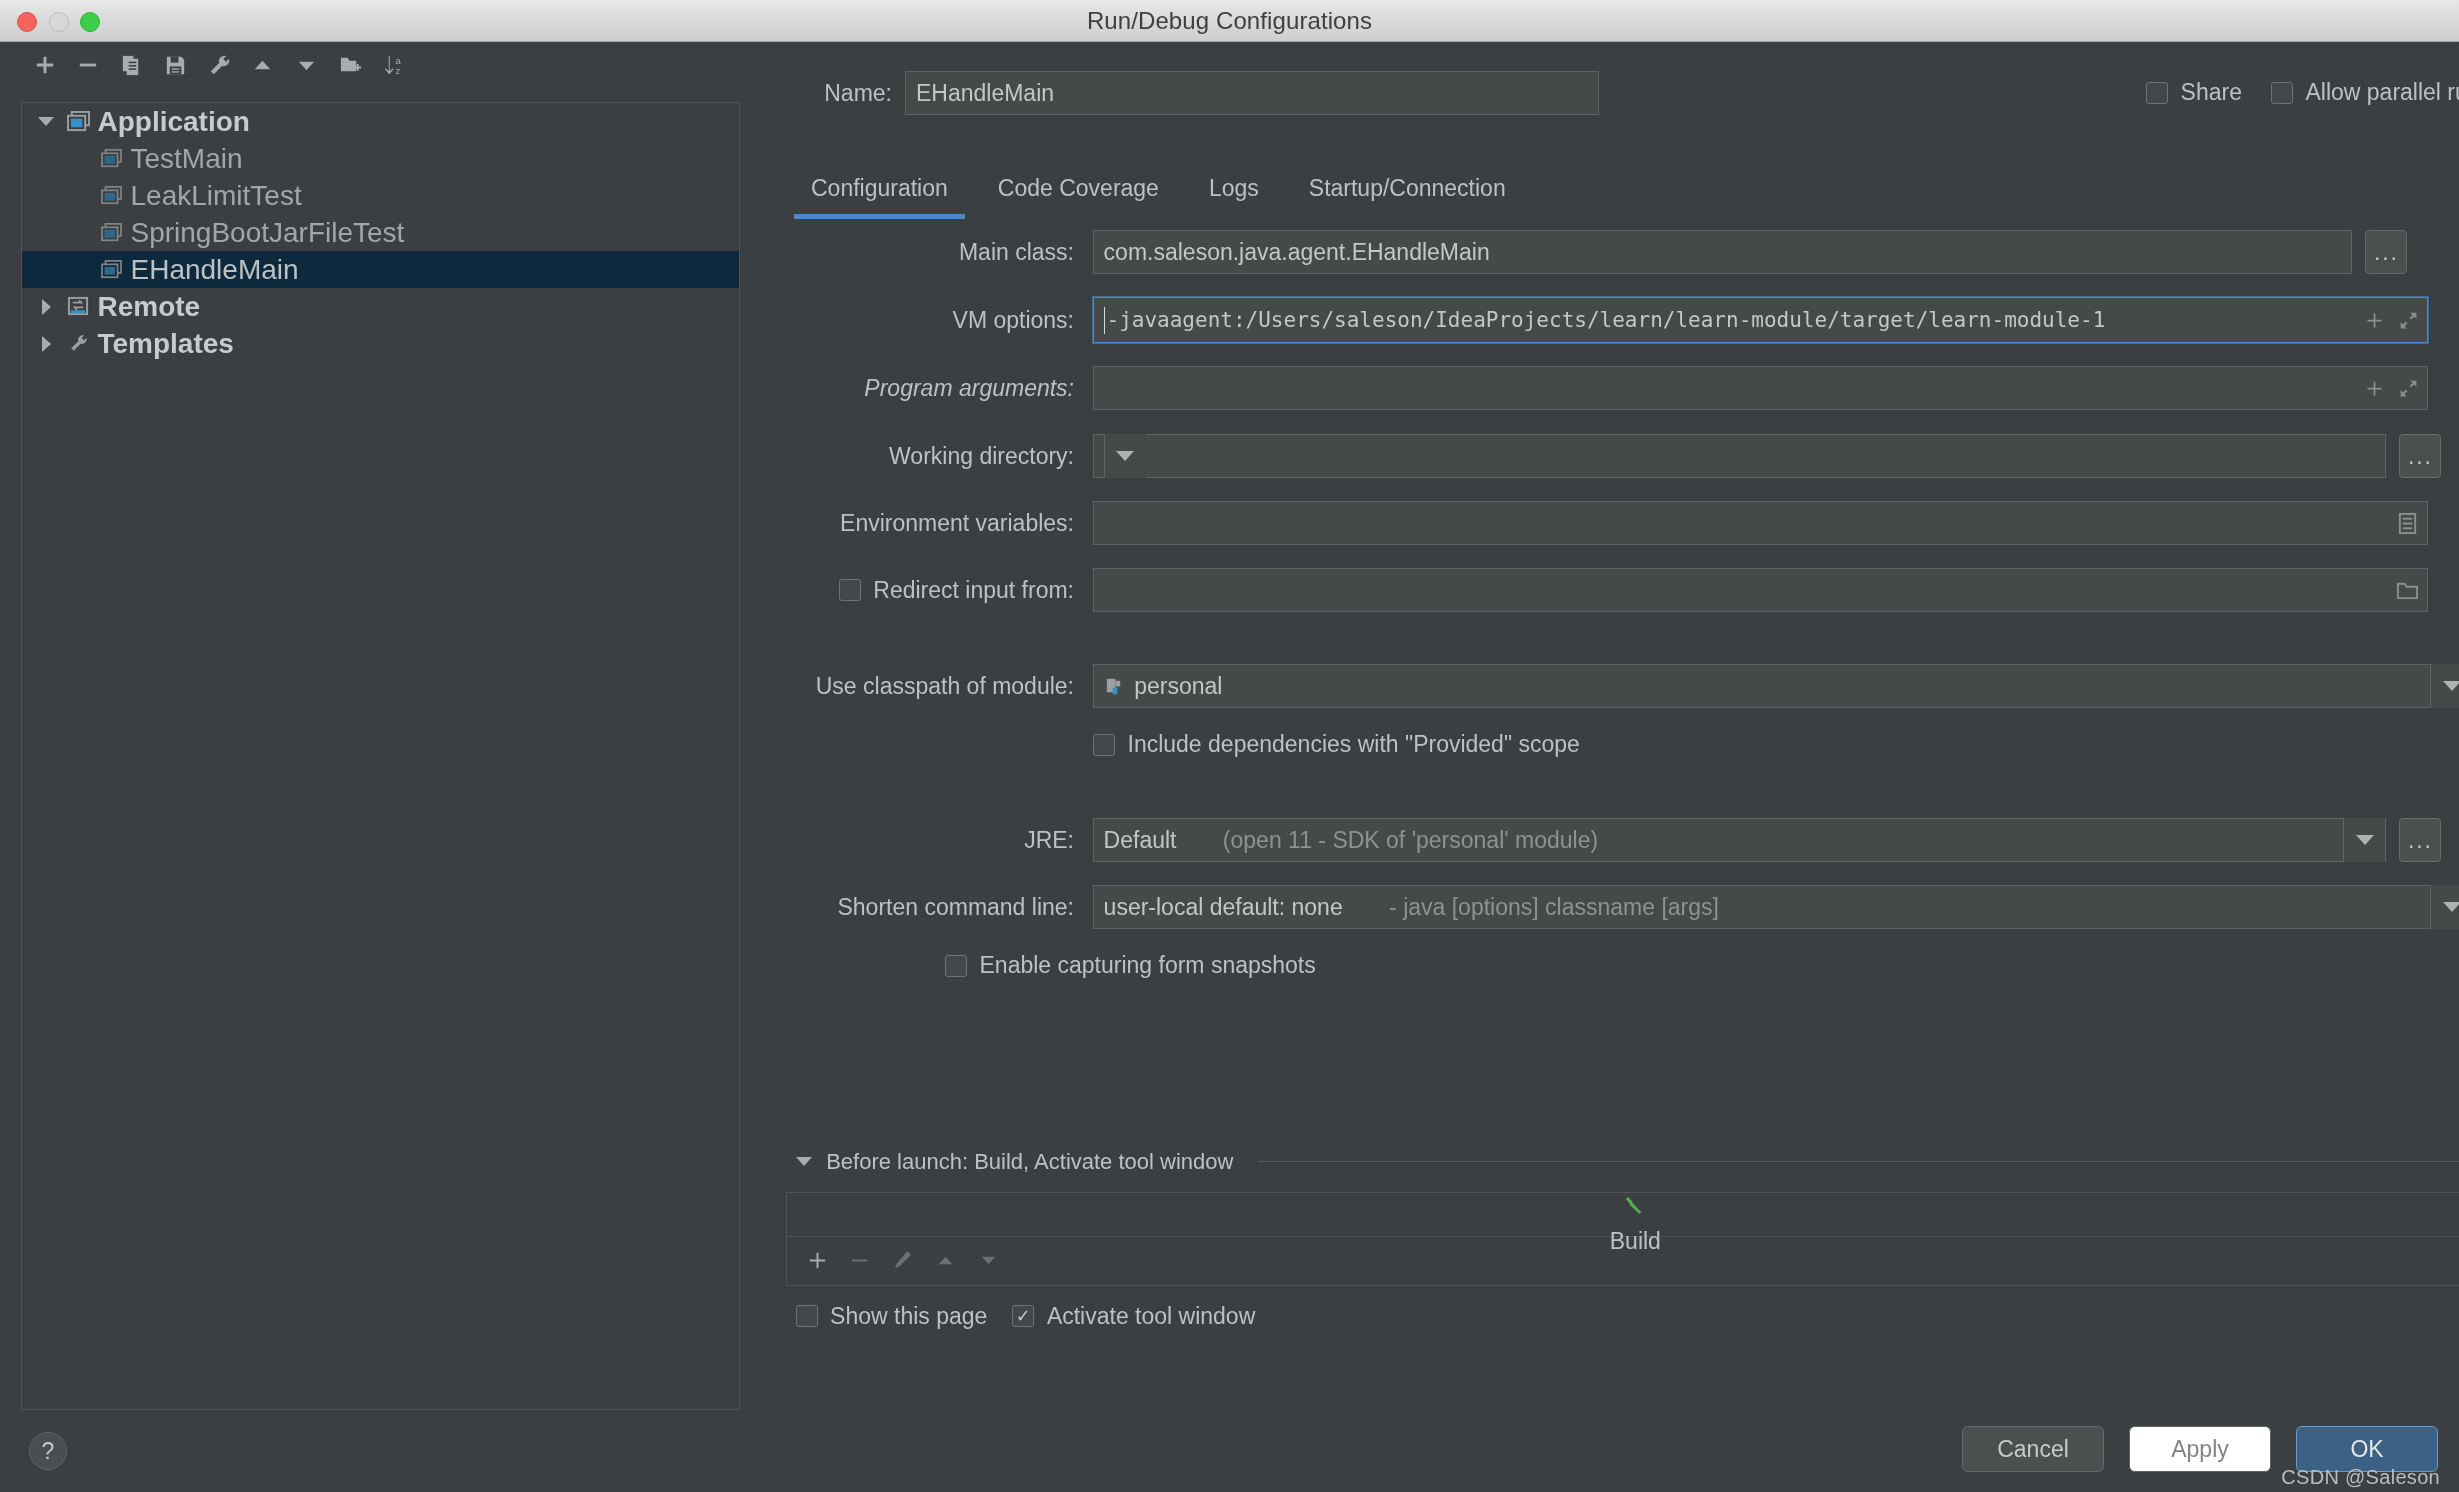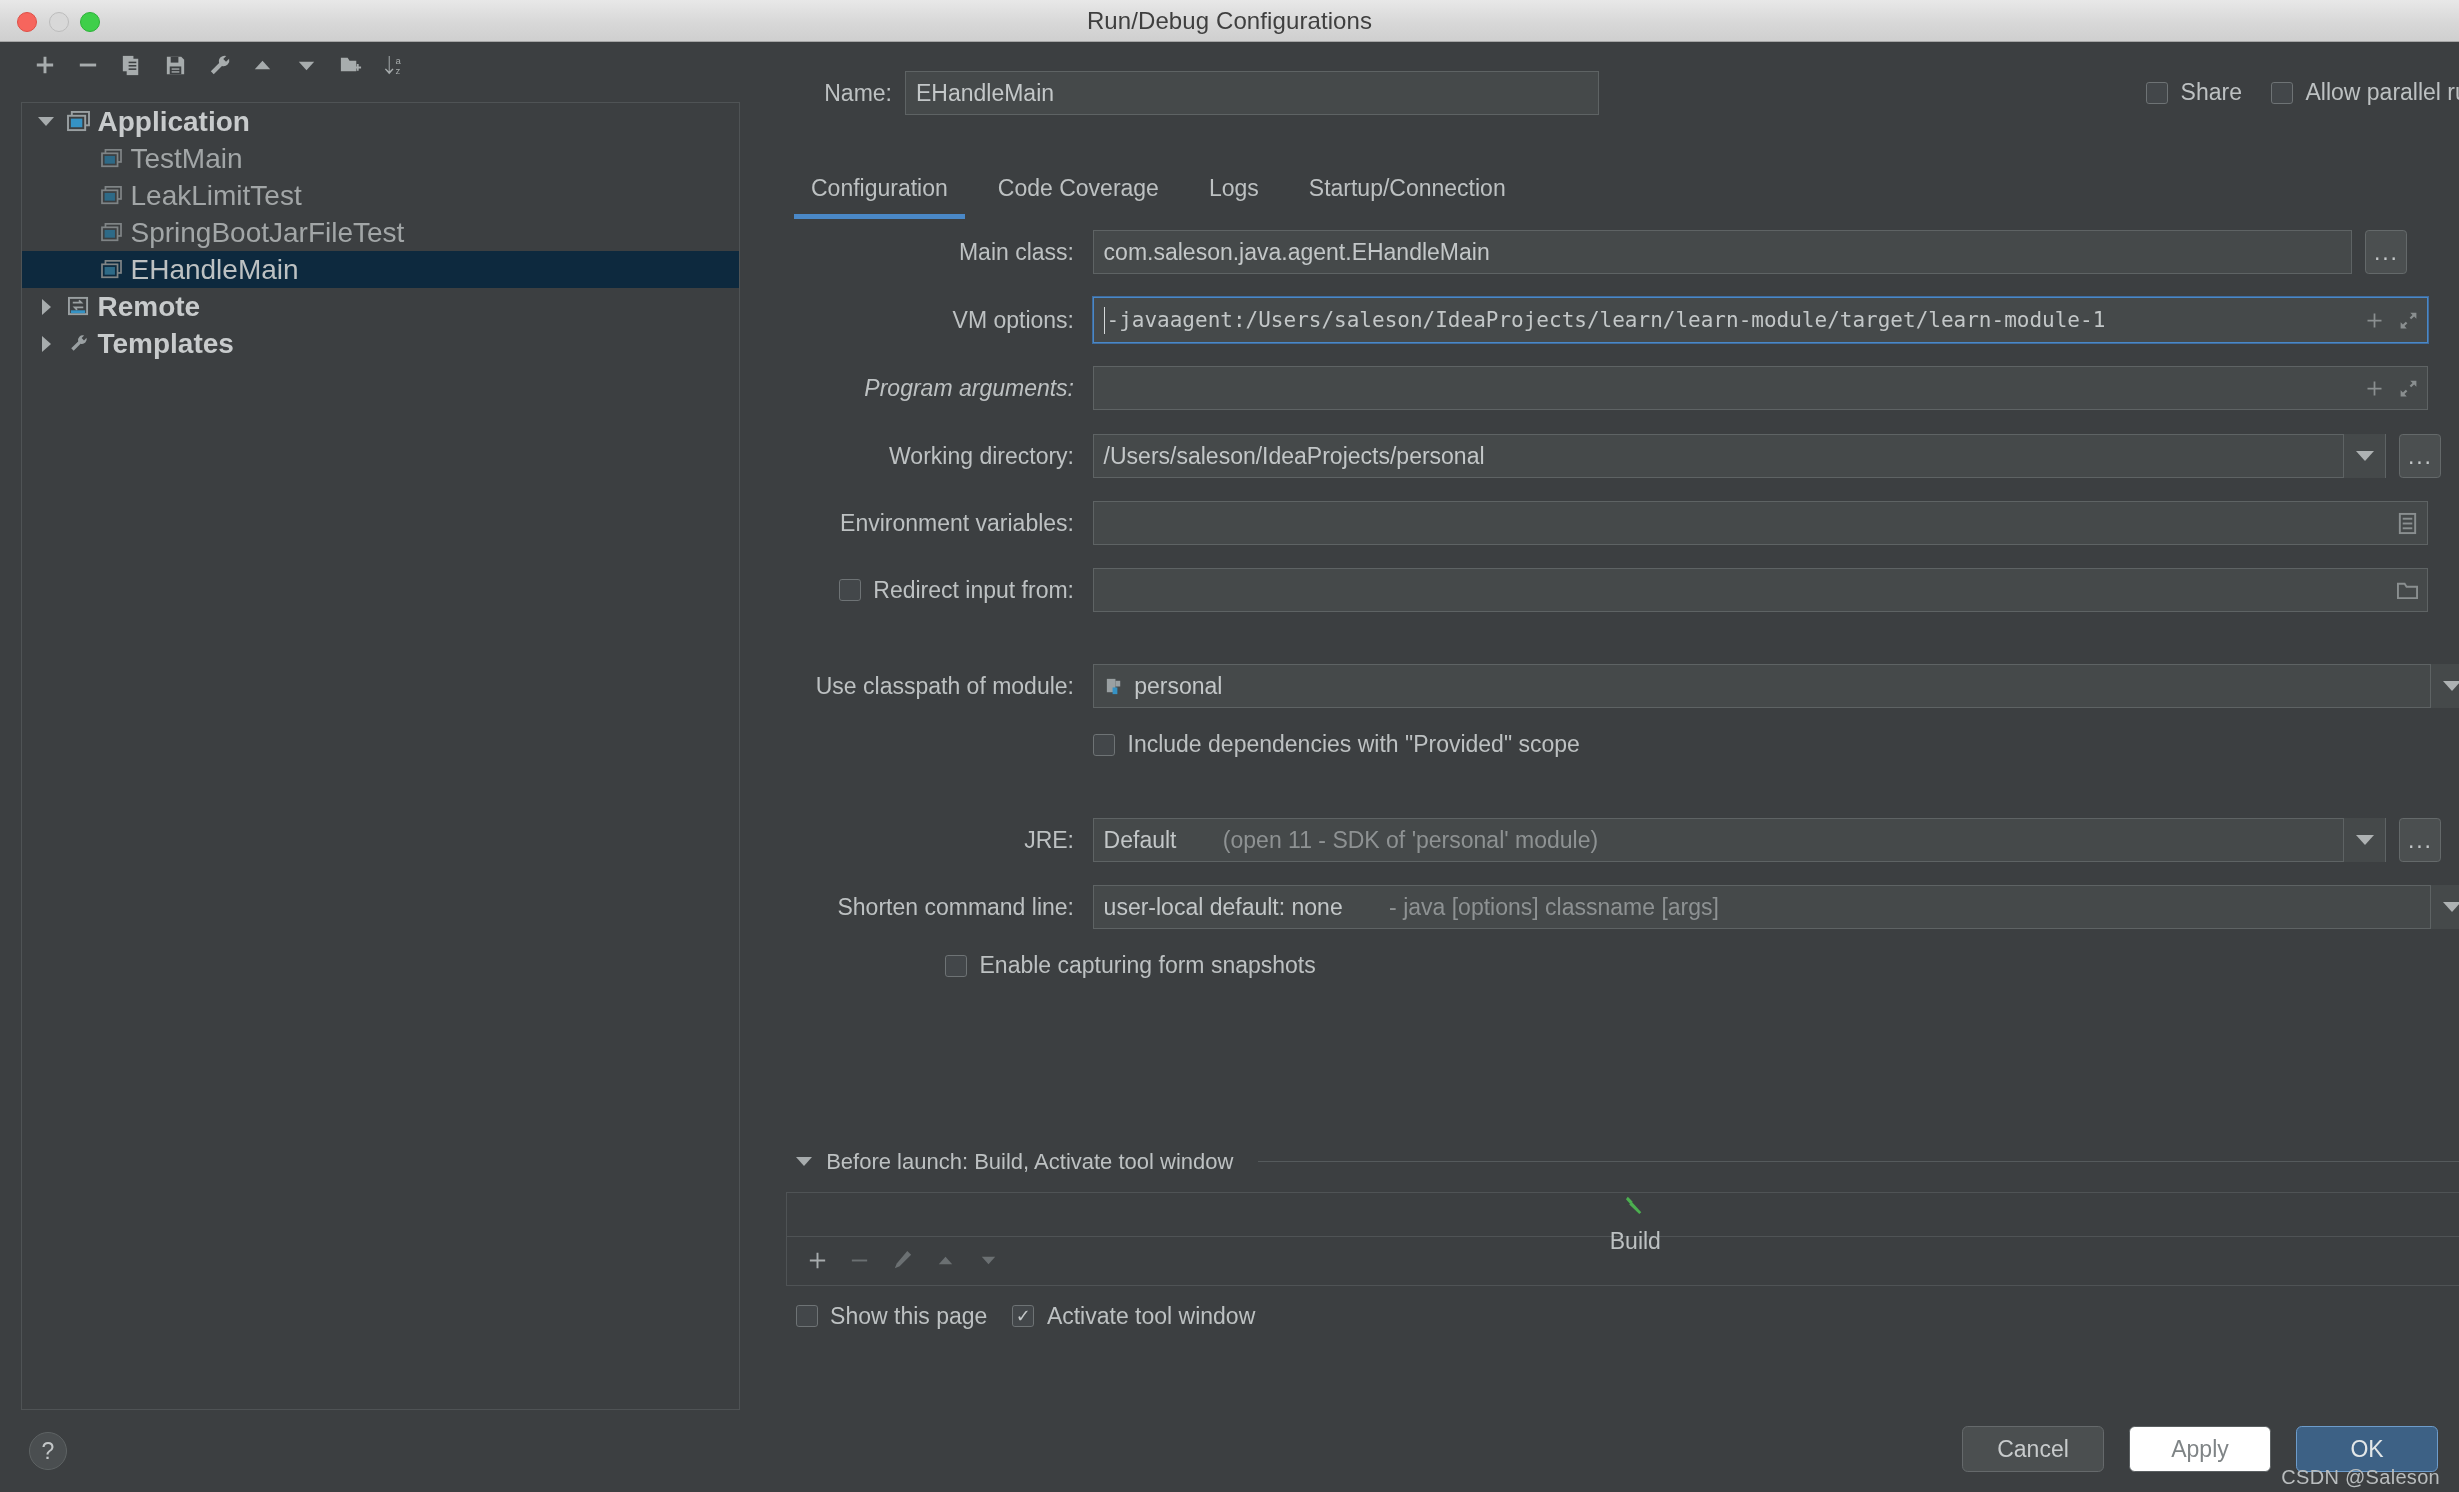--- a/index.html
+++ b/index.html
@@ -420,21 +420,20 @@
                 <path d="M10 21H3v-7l2.6 2.6 3.3-3.3 1.8 1.8-3.3 3.3z" fill="currentColor"></path>
               </svg>
             </span>
           </span>
         </div>
       </div>
 
       <div class="frow" style="left:0; top:204px; width:1710px;">
         <div class="flabel" style="width:288px;">Working directory:</div>
         <div class="fieldbox" style="width:1293px; margin-left:19px; padding-right:0;">
-          <span style="flex:1;">/Users/saleson/IdeaProjects/personal</span>
           <span class="combo-arrow">
               <span class="caret-dn"></span>
             </span>
         </div>
         <div class="ellipsis-btn" style="margin-left:13.4px;">...</div>
       </div>
 
       <div class="frow" style="left:0; top:271px; width:1710px;">
         <div class="flabel" style="width:288px;">Environment variables:</div>
         <div class="fieldbox" style="width:1335px; margin-left:19px;">

